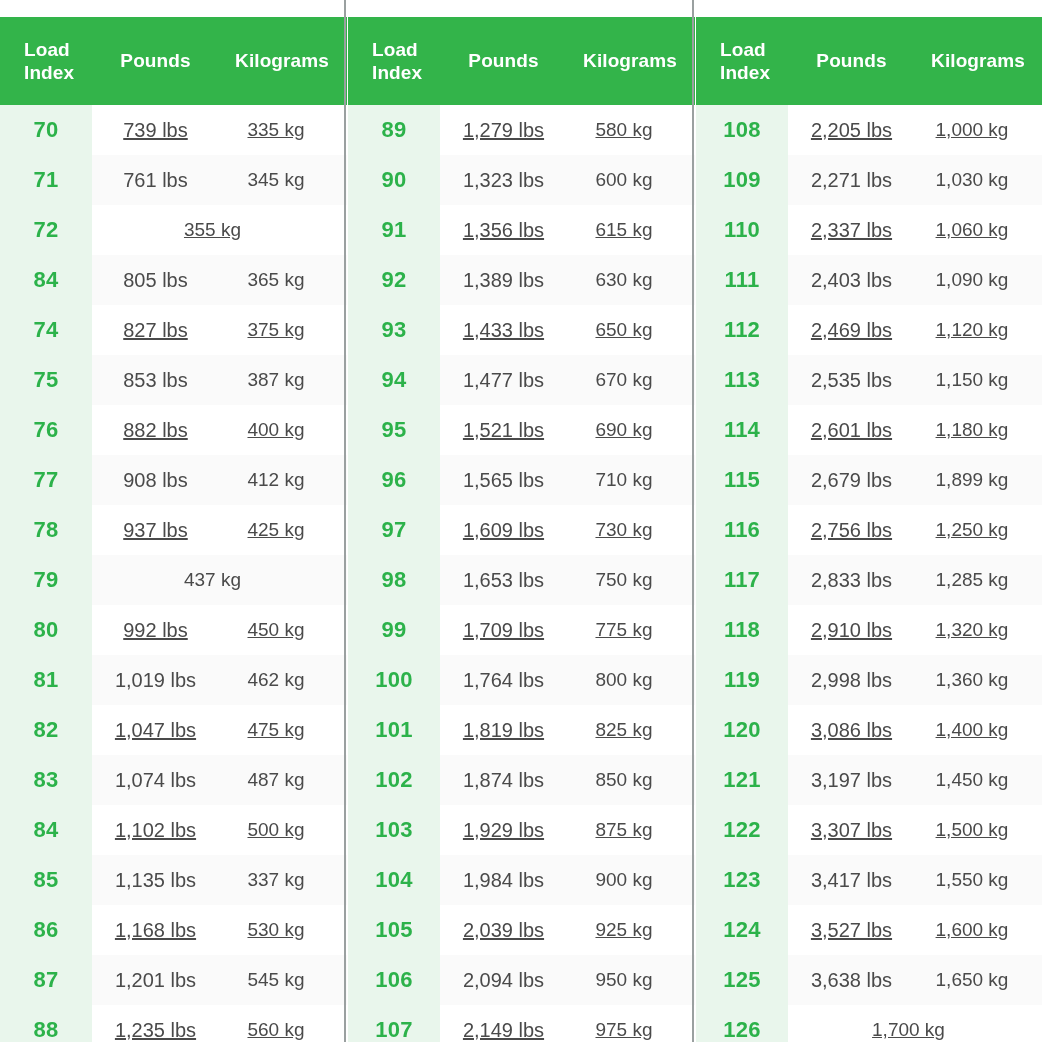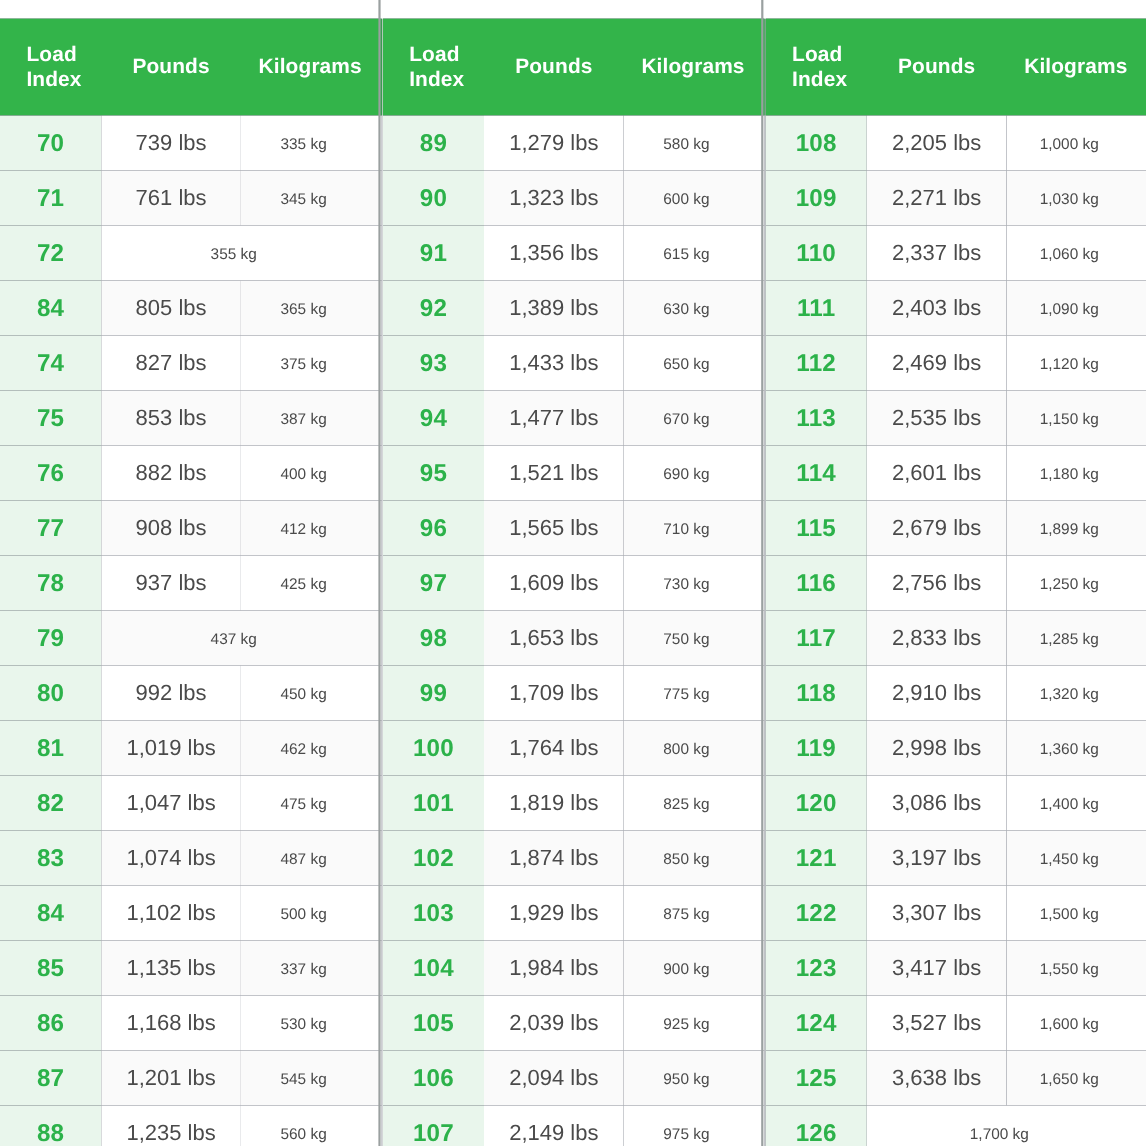--- a/index.html
+++ b/index.html
@@ -82,21 +82,21 @@
     flex:1 1 auto;
     display:flex;
     flex-direction:column;
   }
   .row {
     display:flex;
     height:50px;
     flex:0 0 50px;
     align-items:center;
   }
-  .row.odd .cell-num, .row.odd .cell-kg { background:#ffffff; }
+  .row.odd .cell-num, .row.odd .cell-kg { background:#ffffff;text-decoration:underline; }
   .row.even .cell-num, .row.even .cell-kg { background:#fafafa; }
   .cell {
     height:50px;
     display:flex;
     align-items:center;
   }
   .cell-idx {
     flex:0 0 92px;
     justify-content:center;
     background:#e9f6ec;
@@ -108,21 +108,21 @@
   .cell-num {
     flex:0 0 127px;
     justify-content:center;
     color:#4a4a4a;
     font-size:20px;
   }
   .cell-kg {
     flex:1 1 auto;
     justify-content:center;
     color:#4a4a4a;
-    font-size:14px;
+    font-size:19px;
     padding-right:14px;
   }
 </style>
 </head>
 <body>
 
 <div id="table-grid">
     <div class="block">
       <div class="block-inner">
         <div class="thead">

